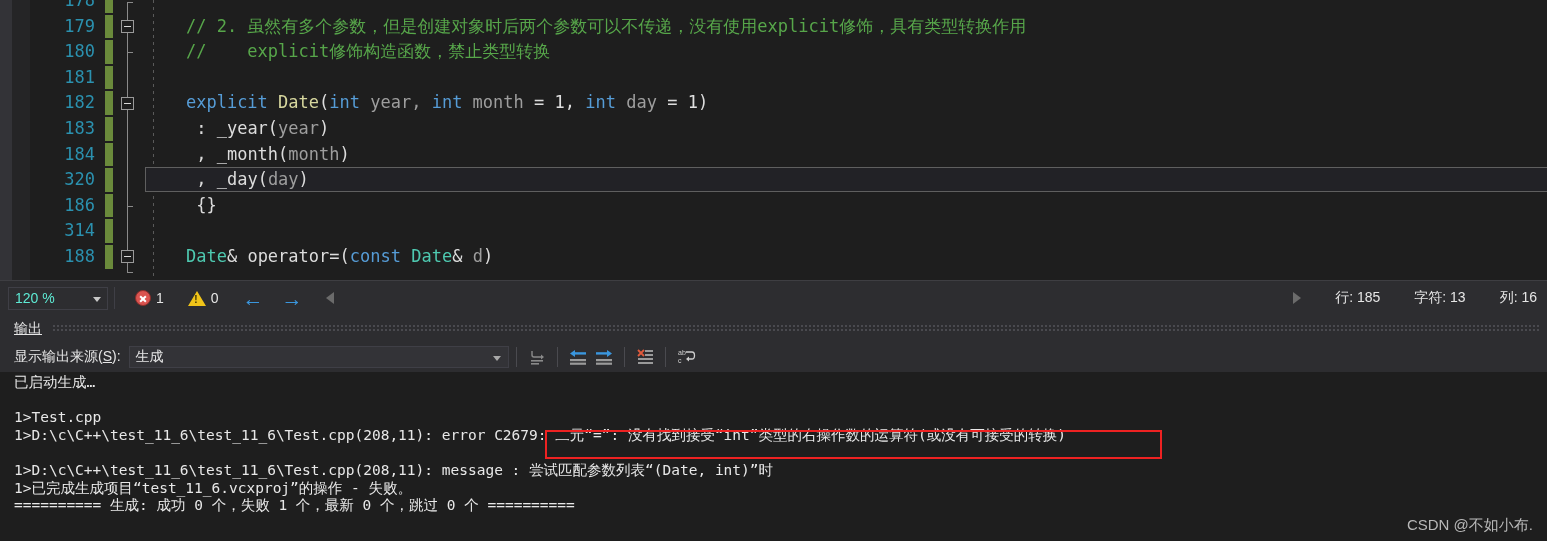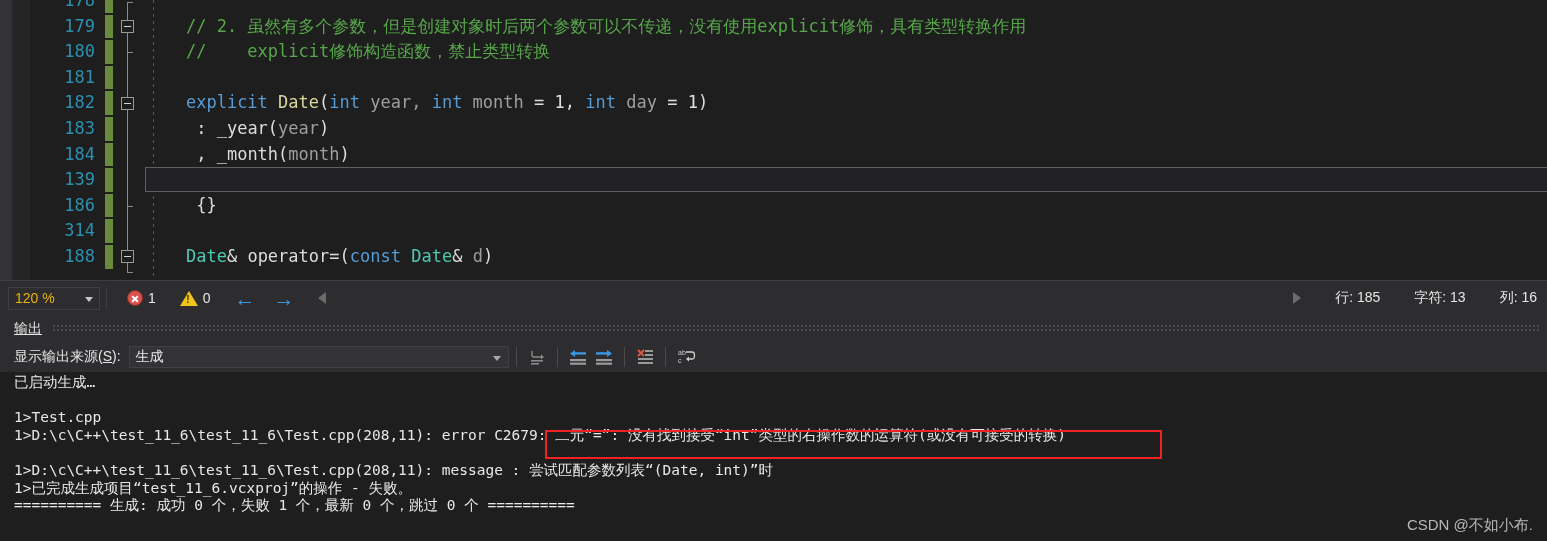--- a/index.html
+++ b/index.html
@@ -71,23 +71,23 @@
   .c-num      { color:#e0e0e0; }
   .c-punc     { color:#dcdcdc; }
 
   
   #statusbar {
     position:absolute; left:0; top:280px; width:1547px; height:35px;
     background:#2d2d30; border-top:1px solid #3e3e42;
     display:flex; align-items:center;
   }
   .zoom-combo {
-    margin-left:8px; width:92px; height:23px; background:#2d2d30;
+    margin-left:8px; width:100px; height:23px; background:#2d2d30;
     border:1px solid #3f3f46; display:flex; align-items:center;
-    color:#eab308; font-size:14px; padding-left:6px; position:relative;
+    color:#5eead4; font-size:14px; padding-left:6px; position:relative;
   }
   .zoom-combo .caret {
     position:absolute; right:6px; top:9px;
     border-left:4px solid transparent; border-right:4px solid transparent;
     border-top:5px solid #c8c8c8;
   }
   .sb-sep { width:1px; height:22px; background:#3f3f46; margin:0 6px; }
   .sb-item { display:flex; align-items:center; color:#e6e6e6; font-size:14px; }
   .err-icon {
     width:16px; height:16px; border-radius:50%; background:#d9534f;
@@ -176,21 +176,21 @@
   <div class="ed-outer-margin"></div>
   <div class="ed-strip"></div>
   <div class="ed-linenums" id="linenums">
       <div class="ln" style="top: -12px;">178</div>
       <div class="ln" style="top: 13.6px;">179</div>
       <div class="ln" style="top: 39.2px;">180</div>
       <div class="ln" style="top: 64.8px;">181</div>
       <div class="ln" style="top: 90.4px;">182</div>
       <div class="ln" style="top: 116px;">183</div>
       <div class="ln" style="top: 141.6px;">184</div>
-      <div class="ln" style="top: 167.2px;">139</div>
+      <div class="ln" style="top: 167.2px;">320</div>
       <div class="ln" style="top: 192.8px;">186</div>
       <div class="ln" style="top: 218.4px;">314</div>
       <div class="ln" style="top: 244px;">188</div>
     </div>
   <div class="ed-changebar" id="changebar">
       <i style="top: -11px; height: 23.6px;"></i>
       <i style="top: 14.6px; height: 23.6px;"></i>
       <i style="top: 40.2px; height: 23.6px;"></i>
       <i style="top: 65.8px; height: 23.6px;"></i>
       <i style="top: 91.4px; height: 23.6px;"></i>
@@ -214,20 +214,21 @@
   <div class="ed-code" id="codearea">
     <div class="indent-guide" style="left:8px"></div>
   <div class="code-row" style="top: -12px;"></div>
       <div class="code-row" style="top: 13.6px;"><span>    </span><span class="c-comment">// 2. 虽然有多个参数，但是创建对象时后两个参数可以不传递，没有使用explicit修饰，具有类型转换作用</span></div>
       <div class="code-row" style="top: 39.2px;"><span>    </span><span class="c-comment">//    explicit修饰构造函数，禁止类型转换</span></div>
       <div class="code-row" style="top: 64.8px;"></div>
       <div class="code-row" style="top: 90.4px;"><span>    </span><span class="c-key">explicit </span><span class="c-class">Date</span><span class="c-punc">(</span><span class="c-key">int</span><span class="c-ident"> year, </span><span class="c-key">int</span><span class="c-ident"> month </span><span class="c-punc">= </span><span class="c-num">1</span><span class="c-punc">, </span><span class="c-key">int</span><span class="c-ident"> day </span><span class="c-punc">= </span><span class="c-num">1</span><span class="c-punc">)</span></div>
       <div class="code-row" style="top: 116px;"><span>     </span><span class="c-punc">: </span><span class="c-plain">_year</span><span class="c-punc">(</span><span class="c-ident">year</span><span class="c-punc">)</span></div>
       <div class="code-row" style="top: 141.6px;"><span>     </span><span class="c-punc">, </span><span class="c-plain">_month</span><span class="c-punc">(</span><span class="c-ident">month</span><span class="c-punc">)</span></div>
       <div class="cur-box" style="top: 167.2px;"></div>
+      <div class="code-row" style="top: 167.2px;"><span>     </span><span class="c-punc">, </span><span class="c-plain">_day</span><span class="c-punc">(</span><span class="c-ident">day</span><span class="c-punc">)</span></div>
       <div class="code-row" style="top: 192.8px;"><span>     </span><span class="c-punc">{}</span></div>
       <div class="code-row" style="top: 218.4px;"></div>
       <div class="code-row" style="top: 244px;"><span>    </span><span class="c-type">Date</span><span class="c-punc">&amp; </span><span class="c-plain">operator=</span><span class="c-punc">(</span><span class="c-key">const </span><span class="c-type">Date</span><span class="c-punc">&amp; </span><span class="c-ident">d</span><span class="c-punc">)</span></div>
     </div>
 </div>
 
 <div id="statusbar">
   <div class="zoom-combo">
     <span>120 %</span>
     <span class="caret"></span>

